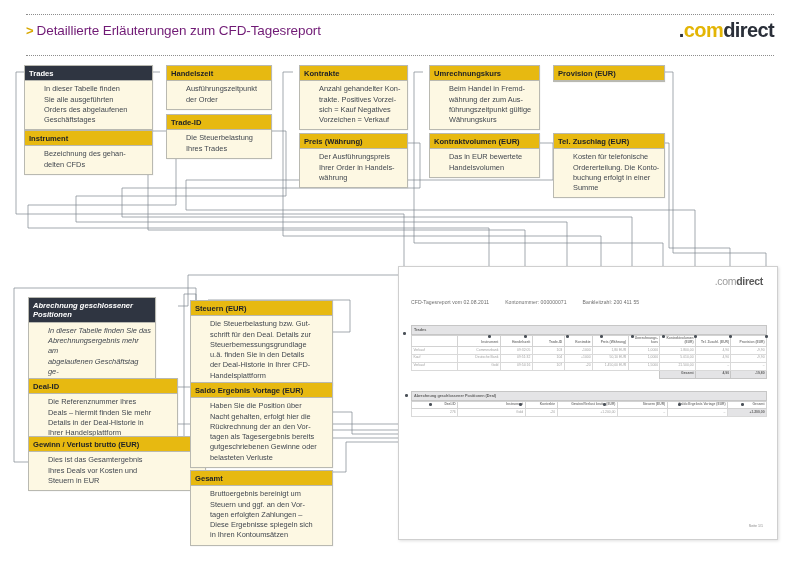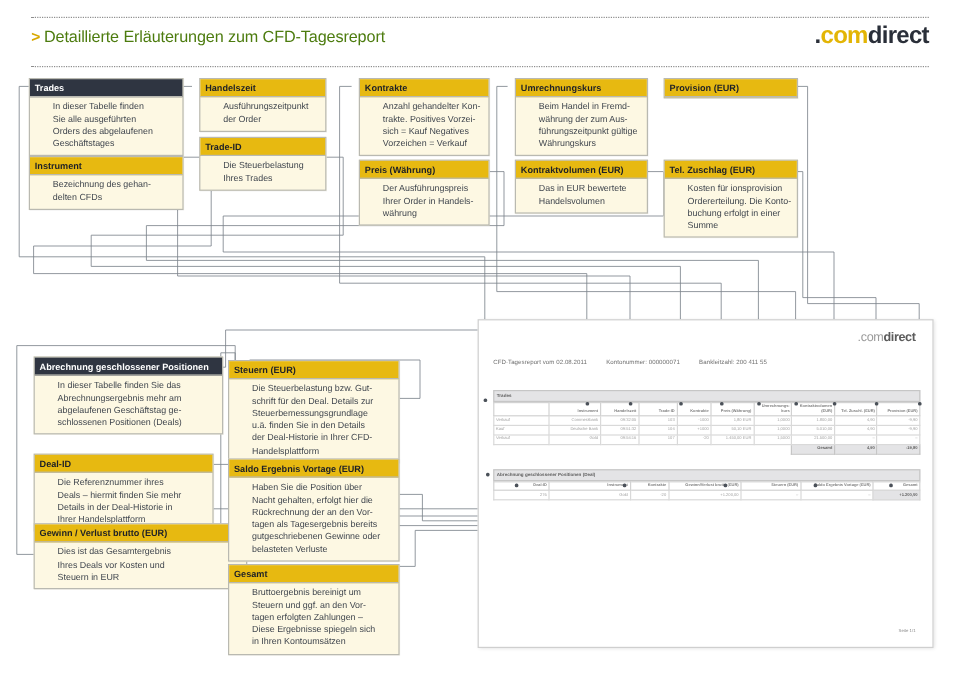--- a/index.html
+++ b/index.html
@@ -22,21 +22,21 @@
   }
   .rule.top { top:0; }
   .rule.bottom { top:41px; }
   #header-title-wrap {
     position:absolute; left:0; top:10px; display:flex; align-items:baseline; gap:3px;
   }
   #header-chevron {
     color:#d8a800; font-size:13px; font-weight:bold; line-height:1;
   }
   #header-title {
-    font-size:13.5px; color:#4d7c0f; letter-spacing:-0.1px; line-height:1;
+    font-size:13.5px; color:#701a75; letter-spacing:-0.1px; line-height:1;
   }
   #brand-logo {
     position:absolute; right:0; top:6px;
     font-size:20px; letter-spacing:-0.6px; line-height:1; white-space:nowrap;
   }
   #brand-logo .dot { color:#2a2f39; font-weight:bold; }
   #brand-logo .com { color:#e3b505; font-weight:bold; }
   #brand-logo .direct { color:#2a2f39; font-weight:bold; }
 
   
@@ -250,27 +250,27 @@
   <span class="ttl">Kontraktvolumen (EUR)</span>
   <span class="bdy">Das in EUR bewertete
 Handelsvolumen</span>
 </div>
 
 <div class="callout" style="left:553px; top:65px; width:112px;">
   <span class="ttl">Provision (EUR)</span>
 </div>
 <div class="callout" style="left:553px; top:133px; width:112px;">
   <span class="ttl">Tel. Zuschlag (EUR)</span>
-  <span class="bdy">Kosten für ionsprovision
+  <span class="bdy">Kosten für telefonische
 Ordererteilung. Die Konto-
 buchung erfolgt in einer
 Summe</span>
 </div>
 
-<div class="callout dark" style="left:28px; top:297px; width:158px;">
+<div class="callout dark" style="left:28px; top:297px; width:128px;font-style:italic;">
   <span class="ttl">Abrechnung geschlossener
 Positionen</span>
   <span class="bdy">In dieser Tabelle finden Sie das
 Abrechnungsergebnis mehr am
 abgelaufenen Geschäftstag ge-
 schlossenen Positionen (Deals)</span>
 </div>
 <div class="callout" style="left:28px; top:378px; width:150px;">
   <span class="ttl">Deal-ID</span>
   <span class="bdy">Die Referenznummer ihres

